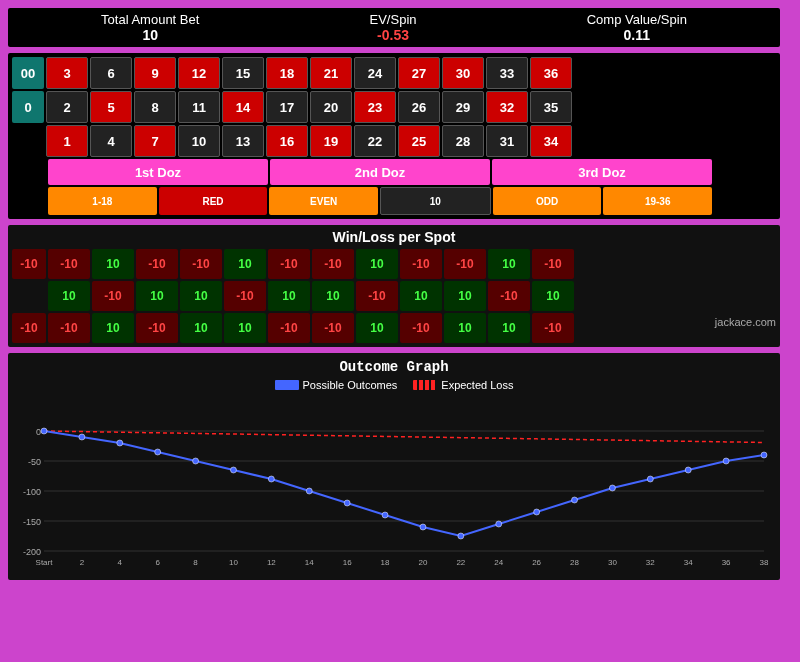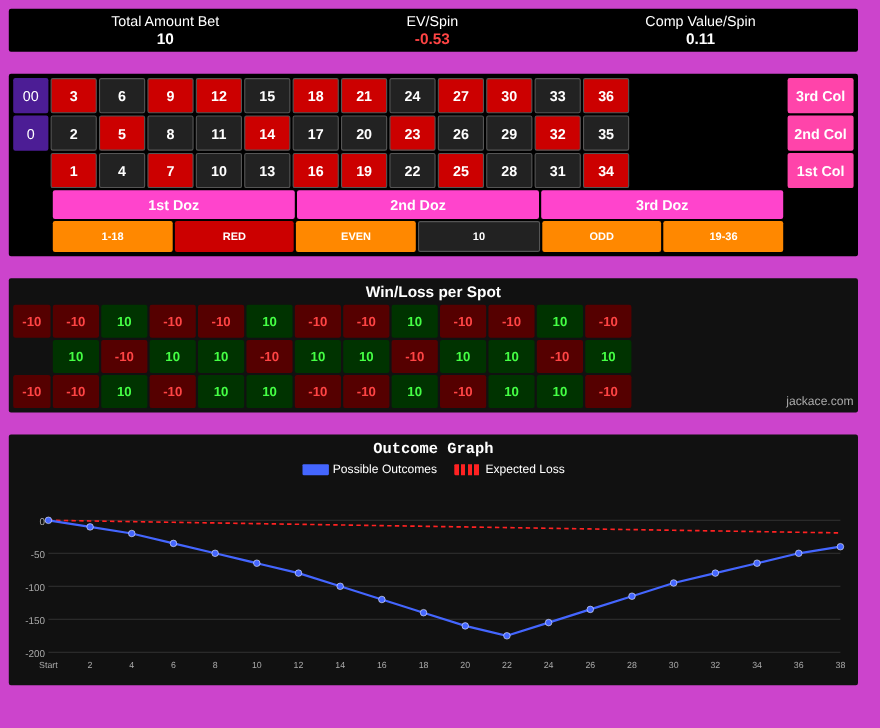--- a/index.html
+++ b/index.html
@@ -9,21 +9,21 @@
       background: #cc44cc;
       font-family: Arial, sans-serif;
       overflow: hidden;
     }
 
     .main-container {
       width: 788px;
       padding: 8px;
       display: flex;
       flex-direction: column;
-      gap: 20px;
+      gap: 6px;
     }
 
     
     .stats-bar {
       display: flex;
       justify-content: space-around;
       background: #000;
       color: #fff;
       padding: 4px 8px;
       border-radius: 2px;
@@ -54,26 +54,26 @@
       gap: 2px;
     }
     .board-left {
       display: flex;
       flex-direction: column;
       gap: 2px;
     }
     .zero-cell {
       width: 32px;
       height: 32px;
-      background: #4c1d95;
-      color: #fff;
-      display: flex;
-      align-items: center;
-      justify-content: center;
-      font-weight: normal;
+      background: #0f766e;
+      color: #fff;
+      display: flex;
+      align-items: center;
+      justify-content: center;
+      font-weight: bold;
       font-size: 13px;
       border-radius: 2px;
       cursor: pointer;
     }
     .board-numbers {
       display: flex;
       flex-direction: column;
       gap: 2px;
       flex: 1;
     }
@@ -191,21 +191,21 @@
       justify-content: center;
       font-size: 12px;
       font-weight: bold;
       border-radius: 2px;
     }
     .wl-cell.loss { background: #550000; color: #ff4444; }
     .wl-cell.win { background: #003300; color: #44ff44; }
     .jackace-label {
       position: absolute;
       right: 0;
-      bottom: 0;
+      bottom: 15px;
       color: #aaa;
       font-size: 11px;
     }
 
     
     .graph-section {
       background: #111;
       border-radius: 2px;
       padding: 6px;
     }
@@ -315,25 +315,20 @@
             <div class="num-cell red">16</div>
             <div class="num-cell red">19</div>
             <div class="num-cell black">22</div>
             <div class="num-cell red">25</div>
             <div class="num-cell black">28</div>
             <div class="num-cell black">31</div>
             <div class="num-cell red">34</div>
           </div>
         </div>
 
-      <div class="board-right" id="col-labels">
-      <div class="col-label pink">3rd Col</div>
-          <div class="col-label pink">2nd Col</div>
-          <div class="col-label pink">1st Col</div>
-        </div>
     </div>
 
     <div class="dozens-row" id="dozens-row">
     <div style="width: 34px; flex-shrink: 0;"></div>
         <div class="dozen-label">1st Doz</div>
         <div class="dozen-label">2nd Doz</div>
         <div class="dozen-label">3rd Doz</div>
         <div style="width: 62px; flex-shrink: 0;"></div>
       </div>
 

